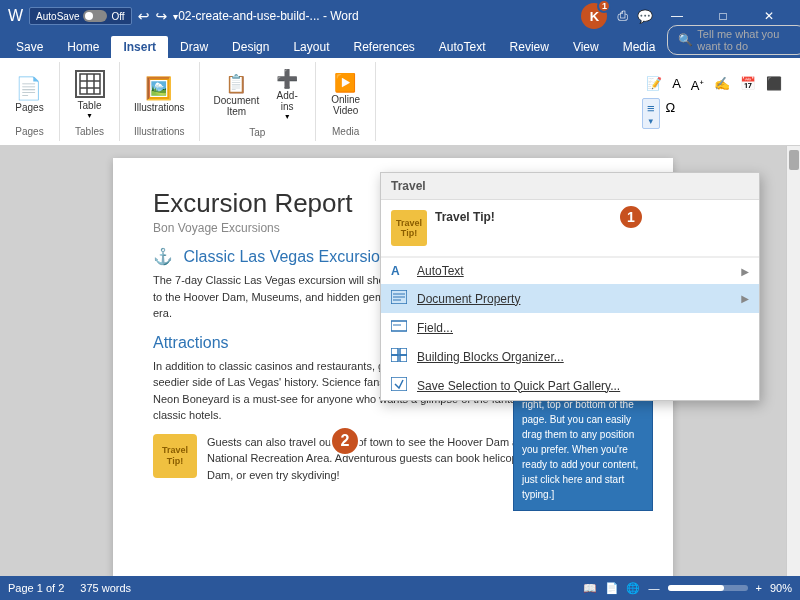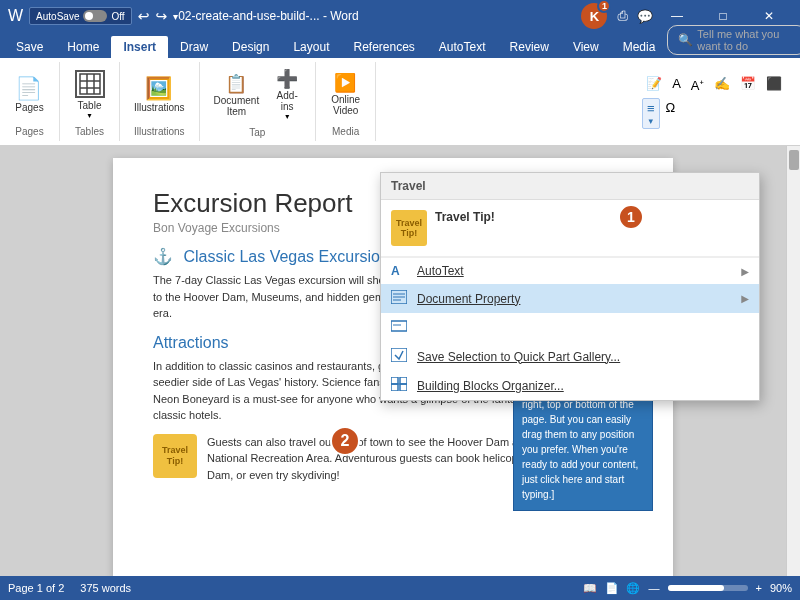--- a/index.html
+++ b/index.html
@@ -545,43 +545,44 @@
           <span class="item-arrow">▶</span>
         </div>
 
         <div class="dropdown-item">
           <span class="item-icon">
             <svg width="16" height="14" viewBox="0 0 16 14">
               <rect x="0" y="2" width="16" height="10" fill="none" stroke="#2e74b5" stroke-width="1.5"></rect>
               <line x1="2" y1="6" x2="10" y2="6" stroke="#2e74b5" stroke-width="1"></line>
             </svg>
           </span>
-        </div>
-
-        <div class="dropdown-item">
-          <span class="item-icon">
-            <svg width="16" height="14" viewBox="0 0 16 14">
-              <rect x="0" y="0" width="16" height="14" fill="none" stroke="#2e74b5" stroke-width="1.5"></rect>
-              <polyline points="4,7 8,11 12,3" fill="none" stroke="#2e74b5" stroke-width="1.5"></polyline>
-            </svg>
-          </span>
-          <span class="item-label item-underline">Save Selection to Quick Part Gallery...</span>
+          <span class="item-label item-underline">Field...</span>
         </div>
 
         <div class="dropdown-item">
           <span class="item-icon">
             <svg width="16" height="14" viewBox="0 0 16 14">
               <rect x="0" y="0" width="7" height="7" fill="none" stroke="#2e74b5" stroke-width="1.5"></rect>
               <rect x="9" y="0" width="7" height="7" fill="none" stroke="#2e74b5" stroke-width="1.5"></rect>
               <rect x="0" y="7" width="7" height="7" fill="none" stroke="#2e74b5" stroke-width="1.5"></rect>
               <rect x="9" y="7" width="7" height="7" fill="none" stroke="#2e74b5" stroke-width="1.5"></rect>
             </svg>
           </span>
           <span class="item-label item-underline">Building Blocks Organizer...</span>
         </div>
+
+        <div class="dropdown-item">
+          <span class="item-icon">
+            <svg width="16" height="14" viewBox="0 0 16 14">
+              <rect x="0" y="0" width="16" height="14" fill="none" stroke="#2e74b5" stroke-width="1.5"></rect>
+              <polyline points="4,7 8,11 12,3" fill="none" stroke="#2e74b5" stroke-width="1.5"></polyline>
+            </svg>
+          </span>
+          <span class="item-label item-underline">Save Selection to Quick Part Gallery...</span>
+        </div>
       </div>
 
       <div class="callout-badge badge-1">
         <span>1</span>
       </div>
       <div class="callout-badge badge-2">
         <span>2</span>
       </div>
     </div>
   </div>

